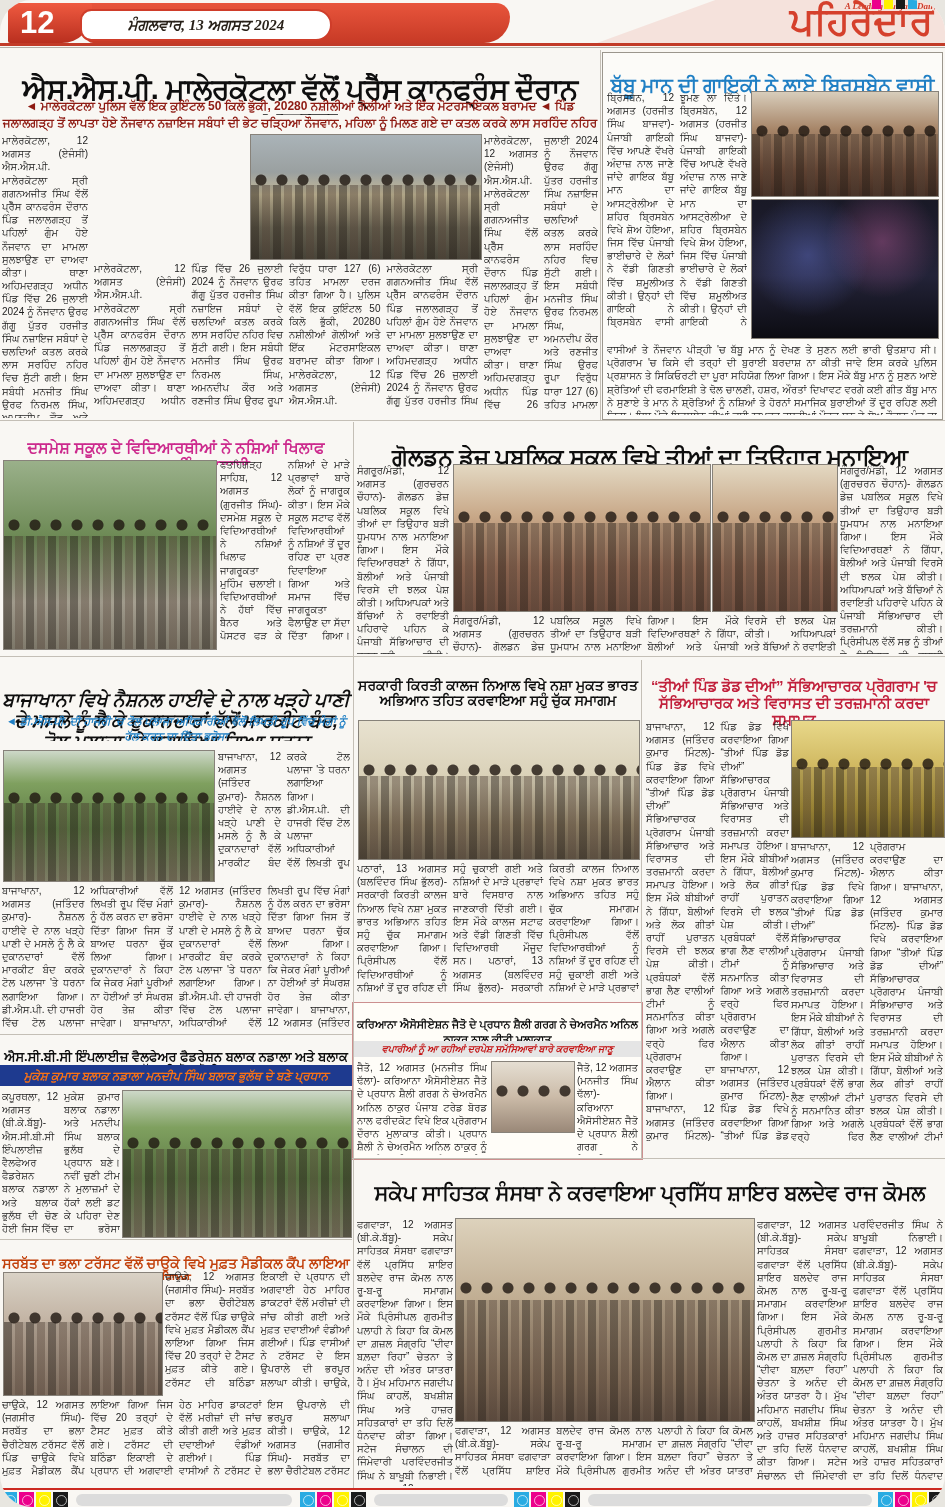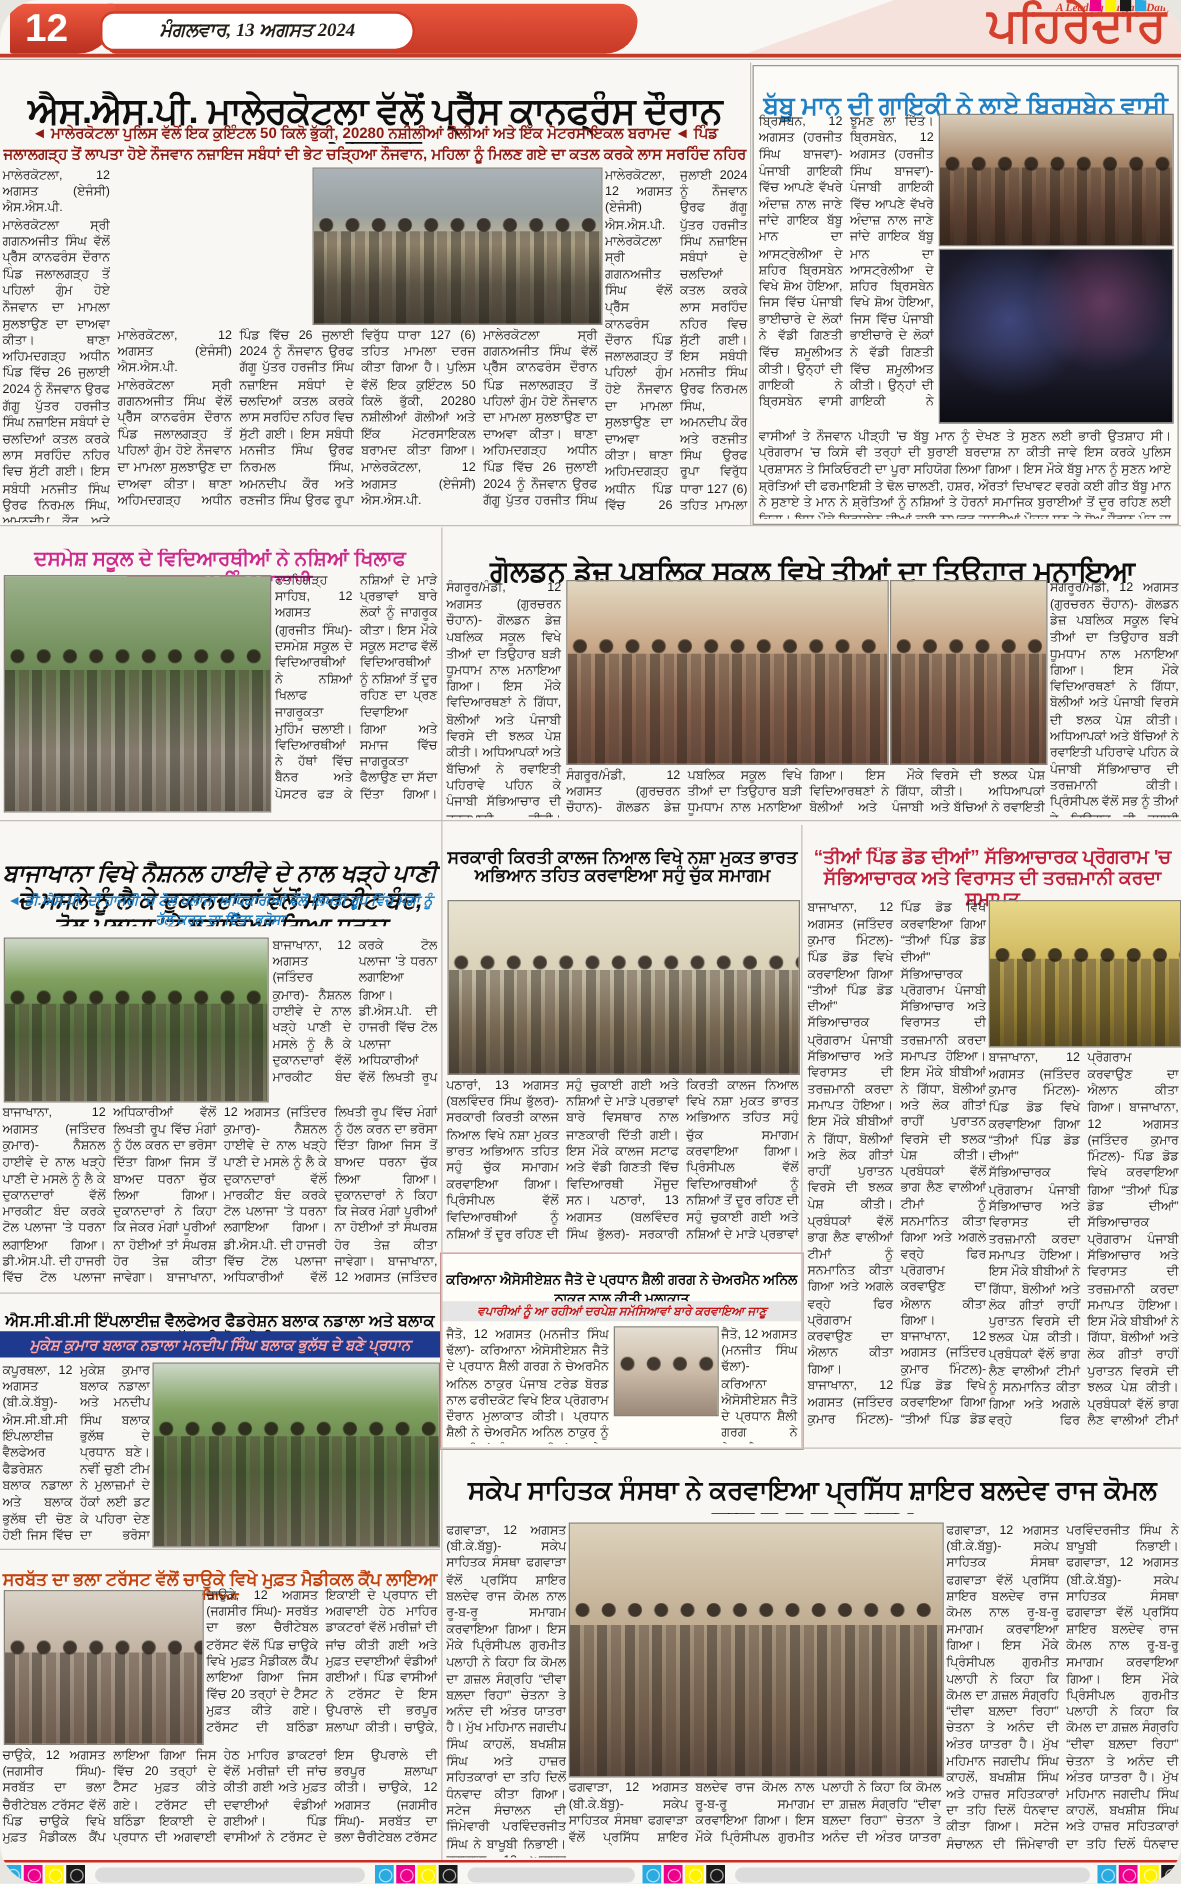--- a/index.html
+++ b/index.html
@@ -141,21 +141,21 @@
   <section style="left:352px;top:1002px;width:289px;height:156px;border:1px solid #cc8f8f;background:#fffdf8;">
     <h3 class="hl" style="top:3px;height:34px;font-size:11px;line-height:1.35;">ਕਰਿਆਨਾ ਐਸੋਸੀਏਸ਼ਨ ਜੈਤੋ ਦੇ ਪ੍ਰਧਾਨ ਸ਼ੈਲੀ ਗਰਗ ਨੇ ਚੇਅਰਮੈਨ ਅਨਿਲ ਠਾਕੁਰ ਨਾਲ ਕੀਤੀ ਮੁਲਾਕਾਤ</h3>
     <div class="bar" style="top:38px;height:16px;background:#e5e5e5;color:#c41414;font-size:9.5px;">ਵਪਾਰੀਆਂ ਨੂੰ ਆ ਰਹੀਆਂ ਦਰਪੇਸ਼ ਸਮੱਸਿਆਵਾਂ ਬਾਰੇ ਕਰਵਾਇਆ ਜਾਣੂ</div>
     <div class="bt" style="left:4px;top:58px;width:130px;height:94px;">ਜੈਤੋ, 12 ਅਗਸਤ (ਮਨਜੀਤ ਸਿੰਘ ਢੱਲਾ)- ਕਰਿਆਨਾ ਐਸੋਸੀਏਸ਼ਨ ਜੈਤੋ ਦੇ ਪ੍ਰਧਾਨ ਸ਼ੈਲੀ ਗਰਗ ਨੇ ਚੇਅਰਮੈਨ ਅਨਿਲ ਠਾਕੁਰ ਪੰਜਾਬ ਟਰੇਡ ਬੋਰਡ ਨਾਲ ਫਰੀਦਕੋਟ ਵਿਖੇ ਇਕ ਪ੍ਰੋਗਰਾਮ ਦੌਰਾਨ ਮੁਲਾਕਾਤ ਕੀਤੀ। ਪ੍ਰਧਾਨ ਸ਼ੈਲੀ ਨੇ ਚੇਅਰਮੈਨ ਅਨਿਲ ਠਾਕੁਰ ਨੂੰ ਵਪਾਰੀਆਂ ਨੂੰ ਆ ਰਹੀਆਂ ਦਰਪੇਸ਼ ਸਮੱਸਿਆਵਾਂ ਬਾਰੇ ਜਾਣੂ ਕਰਵਾਇਆ ਅਤੇ ਮੰਗ ਕੀਤੀ ਕਿ ਦੁਕਾਨਦਾਰਾਂ ਦੀਆਂ ਮੁਸ਼ਕਲਾਂ ਦਾ ਜਲਦ ਹੱਲ ਕਰਵਾਇਆ ਜਾਵੇ।</div>
     <div class="ph ph-portrait heads" style="left:138px;top:58px;width:82px;height:70px;"></div>
     <div class="bt" style="left:224px;top:58px;width:61px;height:94px;">ਜੈਤੋ, 12 ਅਗਸਤ (ਮਨਜੀਤ ਸਿੰਘ ਢੱਲਾ)- ਕਰਿਆਨਾ ਐਸੋਸੀਏਸ਼ਨ ਜੈਤੋ ਦੇ ਪ੍ਰਧਾਨ ਸ਼ੈਲੀ ਗਰਗ ਨੇ ਚੇਅਰਮੈਨ ਅਨਿਲ ਠਾਕੁਰ ਪੰਜਾਬ ਟਰੇਡ ਬੋਰਡ ਨਾਲ ਫਰੀਦਕੋਟ ਵਿਖੇ ਇਕ ਪ੍ਰੋਗਰਾਮ ਦੌਰਾਨ ਮੁਲਾਕਾਤ ਕੀਤੀ। ਪ੍ਰਧਾਨ ਸ਼ੈਲੀ ਨੇ ਚੇਅਰਮੈਨ ਅਨਿਲ ਠਾਕੁਰ ਨੂੰ ਵਪਾਰੀਆਂ ਨੂੰ ਆ ਰਹੀਆਂ ਦਰਪੇਸ਼ ਸਮੱਸਿਆਵਾਂ ਬਾਰੇ ਜਾਣੂ ਕਰਵਾਇਆ ਅਤੇ ਮੰਗ ਕੀਤੀ ਕਿ ਦੁਕਾਨਦਾਰਾਂ ਦੀਆਂ ਮੁਸ਼ਕਲਾਂ ਦਾ ਜਲਦ ਹੱਲ ਕਰਵਾਇਆ ਜਾਵੇ।</div>
   </section>
 
   <section style="left:0;top:1035px;width:352px;height:205px;">
     <h2 class="hl" style="top:4px;height:24px;font-size:13px;">ਐਸ.ਸੀ.ਬੀ.ਸੀ ਇੰਪਲਾਈਜ਼ ਵੈਲਫੇਅਰ ਫੈਡਰੇਸ਼ਨ ਬਲਾਕ ਨਡਾਲਾ ਅਤੇ ਬਲਾਕ ਭੁਲੱਥ ਦੀ ਚੋਣ ਹੋਈ</h2>
-    <div class="bar" style="top:30px;height:21px;background:#1e3a8f;color:#fca5a5;font-size:12px;">ਮੁਕੇਸ਼ ਕੁਮਾਰ ਬਲਾਕ ਨਡਾਲਾ ਮਨਦੀਪ ਸਿੰਘ ਬਲਾਕ ਭੁਲੱਥ ਦੇ ਬਣੇ ਪ੍ਰਧਾਨ</div>
+    <div class="bar" style="top:30px;height:21px;background:#1e3a8f;color:#f97316;font-size:12px;">ਮੁਕੇਸ਼ ਕੁਮਾਰ ਬਲਾਕ ਨਡਾਲਾ ਮਨਦੀਪ ਸਿੰਘ ਬਲਾਕ ਭੁਲੱਥ ਦੇ ਬਣੇ ਪ੍ਰਧਾਨ</div>
     <div class="bt c2" style="left:2px;top:55px;width:118px;height:146px;">ਕਪੂਰਥਲਾ, 12 ਅਗਸਤ (ਬੀ.ਕੇ.ਬੱਬੂ)- ਐਸ.ਸੀ.ਬੀ.ਸੀ ਇੰਪਲਾਈਜ਼ ਵੈਲਫੇਅਰ ਫੈਡਰੇਸ਼ਨ ਬਲਾਕ ਨਡਾਲਾ ਅਤੇ ਬਲਾਕ ਭੁਲੱਥ ਦੀ ਚੋਣ ਹੋਈ ਜਿਸ ਵਿੱਚ ਮੁਕੇਸ਼ ਕੁਮਾਰ ਬਲਾਕ ਨਡਾਲਾ ਅਤੇ ਮਨਦੀਪ ਸਿੰਘ ਬਲਾਕ ਭੁਲੱਥ ਦੇ ਪ੍ਰਧਾਨ ਬਣੇ। ਨਵੀਂ ਚੁਣੀ ਟੀਮ ਨੇ ਮੁਲਾਜ਼ਮਾਂ ਦੇ ਹੱਕਾਂ ਲਈ ਡਟ ਕੇ ਪਹਿਰਾ ਦੇਣ ਦਾ ਭਰੋਸਾ ਦਿੱਤਾ। ਕਪੂਰਥਲਾ, 12 ਅਗਸਤ (ਬੀ.ਕੇ.ਬੱਬੂ)- ਐਸ.ਸੀ.ਬੀ.ਸੀ ਇੰਪਲਾਈਜ਼ ਵੈਲਫੇਅਰ ਫੈਡਰੇਸ਼ਨ ਬਲਾਕ ਨਡਾਲਾ ਅਤੇ ਬਲਾਕ ਭੁਲੱਥ ਦੀ ਚੋਣ ਹੋਈ ਜਿਸ ਵਿੱਚ ਮੁਕੇਸ਼ ਕੁਮਾਰ ਬਲਾਕ ਨਡਾਲਾ ਅਤੇ ਮਨਦੀਪ ਸਿੰਘ ਬਲਾਕ ਭੁਲੱਥ ਦੇ ਪ੍ਰਧਾਨ ਬਣੇ। ਨਵੀਂ ਚੁਣੀ ਟੀਮ ਨੇ ਮੁਲਾਜ਼ਮਾਂ ਦੇ ਹੱਕਾਂ ਲਈ ਡਟ ਕੇ ਪਹਿਰਾ ਦੇਣ ਦਾ ਭਰੋਸਾ ਦਿੱਤਾ।</div>
     <div class="ph ph-outdoor crowd heads" style="left:122px;top:55px;width:228px;height:146px;"></div>
   </section>
 
   <section style="left:355px;top:1160px;width:590px;height:330px;">
     <h2 class="hl" style="top:4px;height:30px;font-size:21px;">ਸਕੇਪ ਸਾਹਿਤਕ ਸੰਸਥਾ ਨੇ ਕਰਵਾਇਆ ਪ੍ਰਸਿੱਧ ਸ਼ਾਇਰ ਬਲਦੇਵ ਰਾਜ ਕੋਮਲ ਨਾਲ ਰੂ-ਬ-ਰੂ ਸਮਾਗਮ</h2>
     <div class="bt" style="left:2px;top:58px;width:96px;height:268px;">ਫਗਵਾੜਾ, 12 ਅਗਸਤ (ਬੀ.ਕੇ.ਬੱਬੂ)- ਸਕੇਪ ਸਾਹਿਤਕ ਸੰਸਥਾ ਫਗਵਾੜਾ ਵੱਲੋਂ ਪ੍ਰਸਿੱਧ ਸ਼ਾਇਰ ਬਲਦੇਵ ਰਾਜ ਕੋਮਲ ਨਾਲ ਰੂ-ਬ-ਰੂ ਸਮਾਗਮ ਕਰਵਾਇਆ ਗਿਆ। ਇਸ ਮੌਕੇ ਪ੍ਰਿੰਸੀਪਲ ਗੁਰਮੀਤ ਪਲਾਹੀ ਨੇ ਕਿਹਾ ਕਿ ਕੋਮਲ ਦਾ ਗ਼ਜ਼ਲ ਸੰਗ੍ਰਹਿ “ਦੀਵਾ ਬਲ਼ਦਾ ਰਿਹਾ” ਚੇਤਨਾ ਤੇ ਅਨੰਦ ਦੀ ਅੰਤਰ ਯਾਤਰਾ ਹੈ। ਮੁੱਖ ਮਹਿਮਾਨ ਜਗਦੀਪ ਸਿੰਘ ਕਾਹਲੋਂ, ਬਖਸ਼ੀਸ਼ ਸਿੰਘ ਅਤੇ ਹਾਜ਼ਰ ਸਹਿਤਕਾਰਾਂ ਦਾ ਤਹਿ ਦਿਲੋਂ ਧੰਨਵਾਦ ਕੀਤਾ ਗਿਆ। ਸਟੇਜ ਸੰਚਾਲਨ ਦੀ ਜਿੰਮੇਵਾਰੀ ਪਰਵਿੰਦਰਜੀਤ ਸਿੰਘ ਨੇ ਬਾਖੂਬੀ ਨਿਭਾਈ। ਫਗਵਾੜਾ, 12 ਅਗਸਤ (ਬੀ.ਕੇ.ਬੱਬੂ)- ਸਕੇਪ ਸਾਹਿਤਕ ਸੰਸਥਾ ਫਗਵਾੜਾ ਵੱਲੋਂ ਪ੍ਰਸਿੱਧ ਸ਼ਾਇਰ ਬਲਦੇਵ ਰਾਜ ਕੋਮਲ ਨਾਲ ਰੂ-ਬ-ਰੂ ਸਮਾਗਮ ਕਰਵਾਇਆ ਗਿਆ। ਇਸ ਮੌਕੇ ਪ੍ਰਿੰਸੀਪਲ ਗੁਰਮੀਤ ਪਲਾਹੀ ਨੇ ਕਿਹਾ ਕਿ ਕੋਮਲ ਦਾ ਗ਼ਜ਼ਲ ਸੰਗ੍ਰਹਿ “ਦੀਵਾ ਬਲ਼ਦਾ ਰਿਹਾ” ਚੇਤਨਾ ਤੇ ਅਨੰਦ ਦੀ ਅੰਤਰ ਯਾਤਰਾ ਹੈ। ਮੁੱਖ ਮਹਿਮਾਨ ਜਗਦੀਪ ਸਿੰਘ ਕਾਹਲੋਂ, ਬਖਸ਼ੀਸ਼ ਸਿੰਘ ਅਤੇ ਹਾਜ਼ਰ ਸਹਿਤਕਾਰਾਂ ਦਾ ਤਹਿ ਦਿਲੋਂ ਧੰਨਵਾਦ ਕੀਤਾ ਗਿਆ। ਸਟੇਜ ਸੰਚਾਲਨ ਦੀ ਜਿੰਮੇਵਾਰੀ ਪਰਵਿੰਦਰਜੀਤ ਸਿੰਘ ਨੇ ਬਾਖੂਬੀ ਨਿਭਾਈ।</div>
     <div class="ph ph-books crowd heads" style="left:100px;top:58px;width:298px;height:202px;"></div>
     <div class="bt c2" style="left:402px;top:58px;width:186px;height:268px;">ਫਗਵਾੜਾ, 12 ਅਗਸਤ (ਬੀ.ਕੇ.ਬੱਬੂ)- ਸਕੇਪ ਸਾਹਿਤਕ ਸੰਸਥਾ ਫਗਵਾੜਾ ਵੱਲੋਂ ਪ੍ਰਸਿੱਧ ਸ਼ਾਇਰ ਬਲਦੇਵ ਰਾਜ ਕੋਮਲ ਨਾਲ ਰੂ-ਬ-ਰੂ ਸਮਾਗਮ ਕਰਵਾਇਆ ਗਿਆ। ਇਸ ਮੌਕੇ ਪ੍ਰਿੰਸੀਪਲ ਗੁਰਮੀਤ ਪਲਾਹੀ ਨੇ ਕਿਹਾ ਕਿ ਕੋਮਲ ਦਾ ਗ਼ਜ਼ਲ ਸੰਗ੍ਰਹਿ “ਦੀਵਾ ਬਲ਼ਦਾ ਰਿਹਾ” ਚੇਤਨਾ ਤੇ ਅਨੰਦ ਦੀ ਅੰਤਰ ਯਾਤਰਾ ਹੈ। ਮੁੱਖ ਮਹਿਮਾਨ ਜਗਦੀਪ ਸਿੰਘ ਕਾਹਲੋਂ, ਬਖਸ਼ੀਸ਼ ਸਿੰਘ ਅਤੇ ਹਾਜ਼ਰ ਸਹਿਤਕਾਰਾਂ ਦਾ ਤਹਿ ਦਿਲੋਂ ਧੰਨਵਾਦ ਕੀਤਾ ਗਿਆ। ਸਟੇਜ ਸੰਚਾਲਨ ਦੀ ਜਿੰਮੇਵਾਰੀ ਪਰਵਿੰਦਰਜੀਤ ਸਿੰਘ ਨੇ ਬਾਖੂਬੀ ਨਿਭਾਈ। ਫਗਵਾੜਾ, 12 ਅਗਸਤ (ਬੀ.ਕੇ.ਬੱਬੂ)- ਸਕੇਪ ਸਾਹਿਤਕ ਸੰਸਥਾ ਫਗਵਾੜਾ ਵੱਲੋਂ ਪ੍ਰਸਿੱਧ ਸ਼ਾਇਰ ਬਲਦੇਵ ਰਾਜ ਕੋਮਲ ਨਾਲ ਰੂ-ਬ-ਰੂ ਸਮਾਗਮ ਕਰਵਾਇਆ ਗਿਆ। ਇਸ ਮੌਕੇ ਪ੍ਰਿੰਸੀਪਲ ਗੁਰਮੀਤ ਪਲਾਹੀ ਨੇ ਕਿਹਾ ਕਿ ਕੋਮਲ ਦਾ ਗ਼ਜ਼ਲ ਸੰਗ੍ਰਹਿ “ਦੀਵਾ ਬਲ਼ਦਾ ਰਿਹਾ” ਚੇਤਨਾ ਤੇ ਅਨੰਦ ਦੀ ਅੰਤਰ ਯਾਤਰਾ ਹੈ। ਮੁੱਖ ਮਹਿਮਾਨ ਜਗਦੀਪ ਸਿੰਘ ਕਾਹਲੋਂ, ਬਖਸ਼ੀਸ਼ ਸਿੰਘ ਅਤੇ ਹਾਜ਼ਰ ਸਹਿਤਕਾਰਾਂ ਦਾ ਤਹਿ ਦਿਲੋਂ ਧੰਨਵਾਦ ਕੀਤਾ ਗਿਆ। ਸਟੇਜ ਸੰਚਾਲਨ ਦੀ ਜਿੰਮੇਵਾਰੀ ਪਰਵਿੰਦਰਜੀਤ ਸਿੰਘ ਨੇ ਬਾਖੂਬੀ ਨਿਭਾਈ। ਫਗਵਾੜਾ, 12 ਅਗਸਤ (ਬੀ.ਕੇ.ਬੱਬੂ)- ਸਕੇਪ ਸਾਹਿਤਕ ਸੰਸਥਾ ਫਗਵਾੜਾ ਵੱਲੋਂ ਪ੍ਰਸਿੱਧ ਸ਼ਾਇਰ ਬਲਦੇਵ ਰਾਜ ਕੋਮਲ ਨਾਲ ਰੂ-ਬ-ਰੂ ਸਮਾਗਮ ਕਰਵਾਇਆ ਗਿਆ। ਇਸ ਮੌਕੇ ਪ੍ਰਿੰਸੀਪਲ ਗੁਰਮੀਤ ਪਲਾਹੀ ਨੇ ਕਿਹਾ ਕਿ ਕੋਮਲ ਦਾ ਗ਼ਜ਼ਲ ਸੰਗ੍ਰਹਿ “ਦੀਵਾ ਬਲ਼ਦਾ ਰਿਹਾ” ਚੇਤਨਾ ਤੇ ਅਨੰਦ ਦੀ ਅੰਤਰ ਯਾਤਰਾ ਹੈ। ਮੁੱਖ ਮਹਿਮਾਨ ਜਗਦੀਪ ਸਿੰਘ ਕਾਹਲੋਂ, ਬਖਸ਼ੀਸ਼ ਸਿੰਘ ਅਤੇ ਹਾਜ਼ਰ ਸਹਿਤਕਾਰਾਂ ਦਾ ਤਹਿ ਦਿਲੋਂ ਧੰਨਵਾਦ ਕੀਤਾ ਗਿਆ। ਸਟੇਜ ਸੰਚਾਲਨ ਦੀ ਜਿੰਮੇਵਾਰੀ ਪਰਵਿੰਦਰਜੀਤ ਸਿੰਘ ਨੇ ਬਾਖੂਬੀ ਨਿਭਾਈ।</div>
     <div class="bt c3" style="left:100px;top:264px;width:298px;height:62px;">ਫਗਵਾੜਾ, 12 ਅਗਸਤ (ਬੀ.ਕੇ.ਬੱਬੂ)- ਸਕੇਪ ਸਾਹਿਤਕ ਸੰਸਥਾ ਫਗਵਾੜਾ ਵੱਲੋਂ ਪ੍ਰਸਿੱਧ ਸ਼ਾਇਰ ਬਲਦੇਵ ਰਾਜ ਕੋਮਲ ਨਾਲ ਰੂ-ਬ-ਰੂ ਸਮਾਗਮ ਕਰਵਾਇਆ ਗਿਆ। ਇਸ ਮੌਕੇ ਪ੍ਰਿੰਸੀਪਲ ਗੁਰਮੀਤ ਪਲਾਹੀ ਨੇ ਕਿਹਾ ਕਿ ਕੋਮਲ ਦਾ ਗ਼ਜ਼ਲ ਸੰਗ੍ਰਹਿ “ਦੀਵਾ ਬਲ਼ਦਾ ਰਿਹਾ” ਚੇਤਨਾ ਤੇ ਅਨੰਦ ਦੀ ਅੰਤਰ ਯਾਤਰਾ ਹੈ। ਮੁੱਖ ਮਹਿਮਾਨ ਜਗਦੀਪ ਸਿੰਘ ਕਾਹਲੋਂ, ਬਖਸ਼ੀਸ਼ ਸਿੰਘ ਅਤੇ ਹਾਜ਼ਰ ਸਹਿਤਕਾਰਾਂ ਦਾ ਤਹਿ ਦਿਲੋਂ ਧੰਨਵਾਦ ਕੀਤਾ ਗਿਆ। ਸਟੇਜ ਸੰਚਾਲਨ ਦੀ ਜਿੰਮੇਵਾਰੀ ਪਰਵਿੰਦਰਜੀਤ ਸਿੰਘ ਨੇ ਬਾਖੂਬੀ ਨਿਭਾਈ। ਫਗਵਾੜਾ, 12 ਅਗਸਤ (ਬੀ.ਕੇ.ਬੱਬੂ)- ਸਕੇਪ ਸਾਹਿਤਕ ਸੰਸਥਾ ਫਗਵਾੜਾ ਵੱਲੋਂ ਪ੍ਰਸਿੱਧ ਸ਼ਾਇਰ ਬਲਦੇਵ ਰਾਜ ਕੋਮਲ ਨਾਲ ਰੂ-ਬ-ਰੂ ਸਮਾਗਮ ਕਰਵਾਇਆ ਗਿਆ। ਇਸ ਮੌਕੇ ਪ੍ਰਿੰਸੀਪਲ ਗੁਰਮੀਤ ਪਲਾਹੀ ਨੇ ਕਿਹਾ ਕਿ ਕੋਮਲ ਦਾ ਗ਼ਜ਼ਲ ਸੰਗ੍ਰਹਿ “ਦੀਵਾ ਬਲ਼ਦਾ ਰਿਹਾ” ਚੇਤਨਾ ਤੇ ਅਨੰਦ ਦੀ ਅੰਤਰ ਯਾਤਰਾ ਹੈ। ਮੁੱਖ ਮਹਿਮਾਨ ਜਗਦੀਪ ਸਿੰਘ ਕਾਹਲੋਂ, ਬਖਸ਼ੀਸ਼ ਸਿੰਘ ਅਤੇ ਹਾਜ਼ਰ ਸਹਿਤਕਾਰਾਂ ਦਾ ਤਹਿ ਦਿਲੋਂ ਧੰਨਵਾਦ ਕੀਤਾ ਗਿਆ। ਸਟੇਜ ਸੰਚਾਲਨ ਦੀ ਜਿੰਮੇਵਾਰੀ ਪਰਵਿੰਦਰਜੀਤ ਸਿੰਘ ਨੇ ਬਾਖੂਬੀ ਨਿਭਾਈ।</div>

